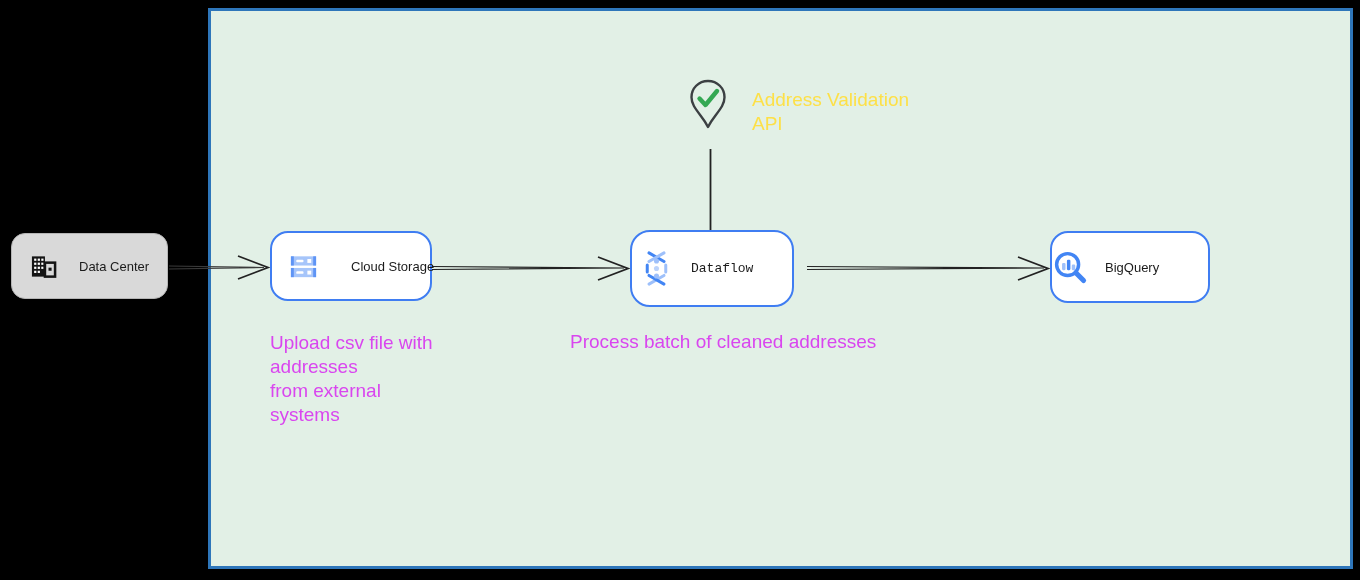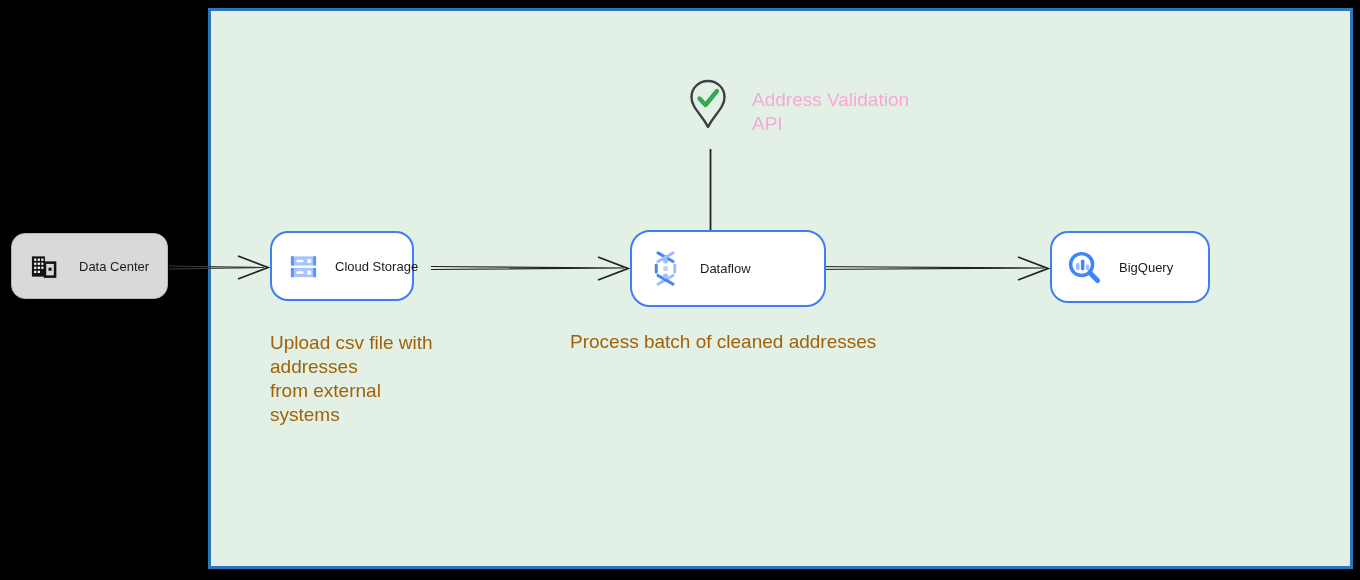--- a/index.html
+++ b/index.html
@@ -39,42 +39,42 @@
     background: #d9d9d9;
     border: 1px solid #b5b5b5;
     border-radius: 14px;
     padding-left: 18px; gap: 22px;
   }
   .node-gcp {
     background: #ffffff;
     border: 2px solid #3f7df2;
     border-radius: 18px;
   }
-  .node-cloudstorage { left: 270px; top: 231px; width: 144px; height: 70px; padding-left: 16px; gap: 16px; }
-  .node-dataflow     { left: 630px; top: 230px; width: 196px; height: 77px; border-radius: 20px; padding-left: 15px; gap: 16px; }
-  .node-bigquery     { left: 1050px; top: 231px; width: 160px; height: 72px; padding-left: 14px; gap: 16px; }
+  .node-cloudstorage { left: 270px; top: 231px; width: 162px; height: 70px; padding-left: 16px; gap: 32px; }
+  .node-dataflow     { left: 630px; top: 230px; width: 164px; height: 77px; border-radius: 20px; padding-left: 6px; gap: 16px; font-family: Liberation Mono, monospace; }
+  .node-bigquery     { left: 1050px; top: 231px; width: 160px; height: 72px; padding-left: 0; gap: 16px; }
   .api-marker {
     position: absolute;
     left: 686px; top: 78px;
     width: 44px; height: 56px;
   }
   .api-label {
     position: absolute;
     left: 752px; top: 88px;
     font-size: 19px;
     line-height: 23.5px;
     white-space: pre-line;
-    color: #f9a8d4;
+    color: #fde047;
   }
   .caption {
     position: absolute;
     font-size: 19px;
     line-height: 24px;
     white-space: pre-line;
-    color: #a16207;
+    color: #d946ef;
   }
   .caption-upload  { left: 270px; top: 331px; width: 230px; }
   .caption-process { left: 570px; top: 330px; width: 360px; }
   .caption-store   { left: 989px; top: 330px; width: 360px; }
 </style>
 </head>
 <body>
 
 <div class="canvas">
 

